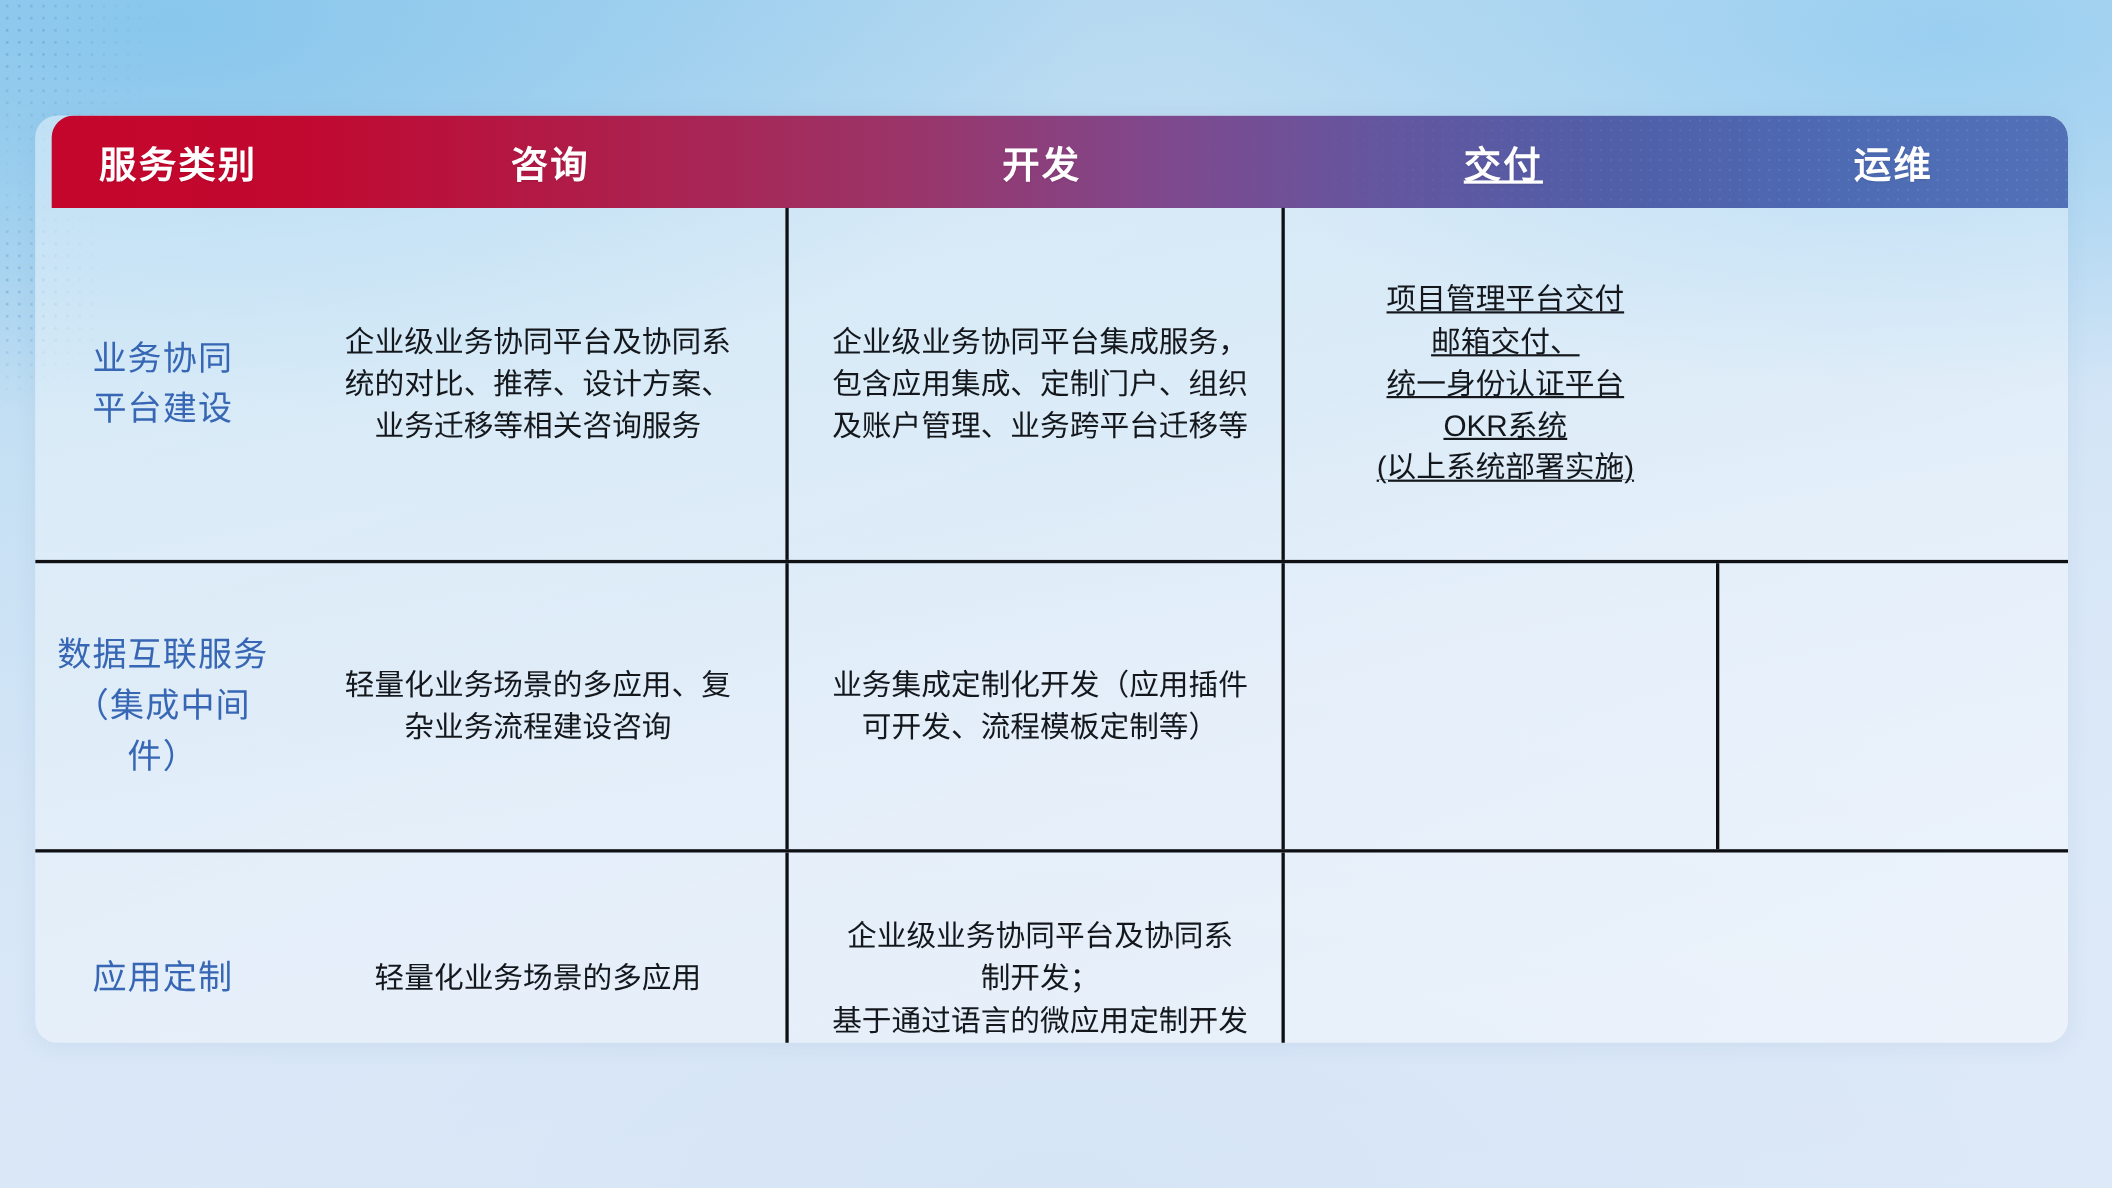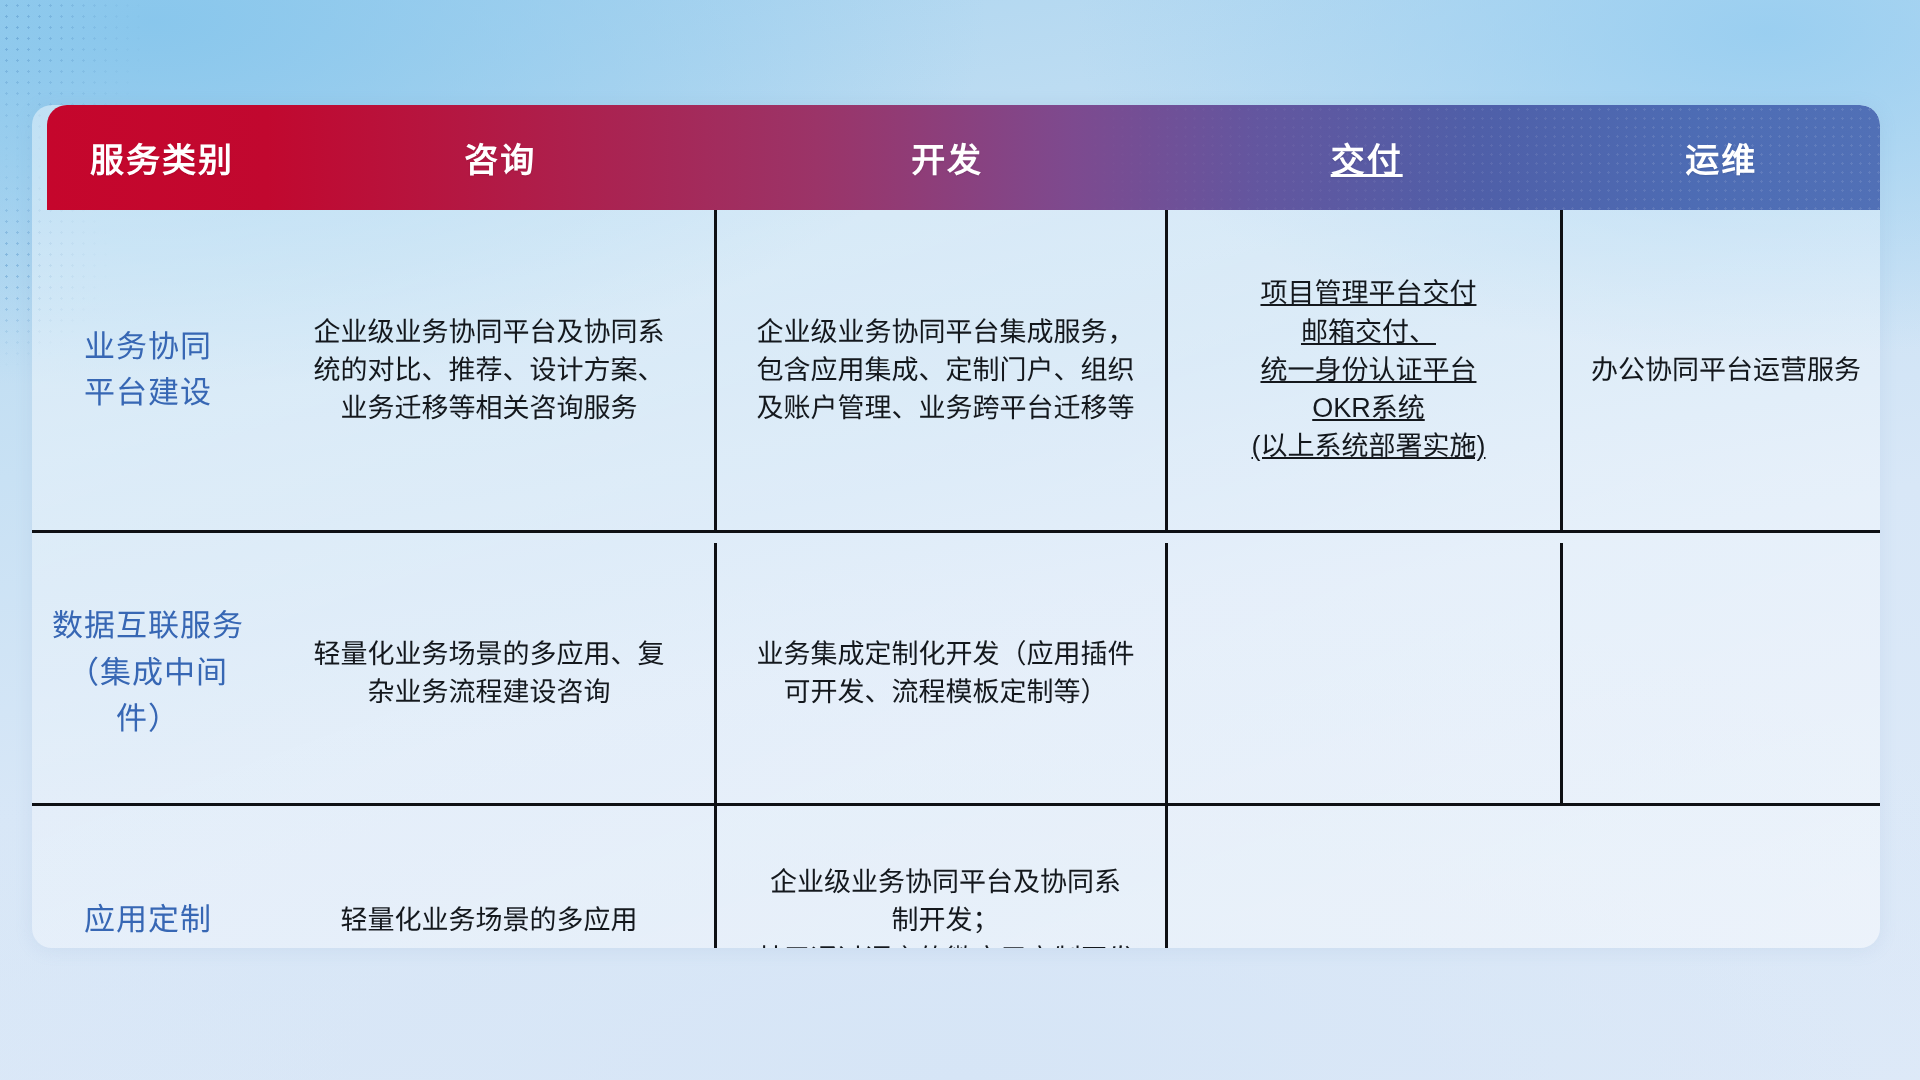--- a/index.html
+++ b/index.html
@@ -36,21 +36,21 @@
     left:32px; top:105px; width:1848px; height:843px;
     border-radius:20px;
     background:linear-gradient(160deg, rgba(255,255,255,0.42) 0%, rgba(255,255,255,0.30) 45%, rgba(255,255,255,0.46) 100%);
     box-shadow:0 2px 18px rgba(120,155,195,0.14);
     overflow:hidden;
   }
 
   
   .thead {
     position:relative;
-    height:105px;
+    height:84px;
     display:flex;
     border-radius:20px 20px 0 0;
     background:linear-gradient(90deg,
         #c5062c 0%, #c1082f 12%,
         #b01c48 26%, #9b3468 42%,
         #7d4a8f 56%, #63569f 66%,
         #4f5fa8 78%, #4d6cb4 90%, #5170b6 100%);
     margin-left:15px;
   }
   .thead::after{
@@ -66,21 +66,21 @@
     display:flex; align-items:center; justify-content:center;
     color:#ffffff; font-weight:bold; font-size:34px; letter-spacing:2px;
     text-shadow:0 1px 2px rgba(0,0,0,0.10);
     position:relative; z-index:1;
   }
 
   
   .tbody { position:relative; }
   .trow { display:flex; position:relative; }
   .trow.r1 { height:323px; }
-  .trow.r2 { height:263px;margin-top:10px; }
+  .trow.r2 { height:263px; }
   .trow.r3 { height:229px; }
   .trow.r1, .trow.r2 { border-bottom:3px solid #0e1014; }
 
   .td {
     display:flex; align-items:center; justify-content:center;
     padding:10px 18px;
     font-size:27px; line-height:1.42; color:#14181d;
     text-align:center;
     white-space:pre-line;
   }
@@ -123,21 +123,20 @@
 统的对比、推荐、设计方案、
 业务迁移等相关咨询服务</div>
       <div class="td c3">企业级业务协同平台集成服务，
 包含应用集成、定制门户、组织
 及账户管理、业务跨平台迁移等</div>
       <div class="td c4">项目管理平台交付
 邮箱交付、
 统一身份认证平台
 OKR系统
 (以上系统部署实施)</div>
-      <div class="td c5">办公协同平台运营服务</div>
     </div>
 
     <div class="trow r2">
       <div class="td cat c1">数据互联服务
 （集成中间件）</div>
       <div class="td c2">轻量化业务场景的多应用、复
 杂业务流程建设咨询</div>
       <div class="td c3">业务集成定制化开发（应用插件
 可开发、流程模板定制等）</div>
       <div class="td c4"></div>

